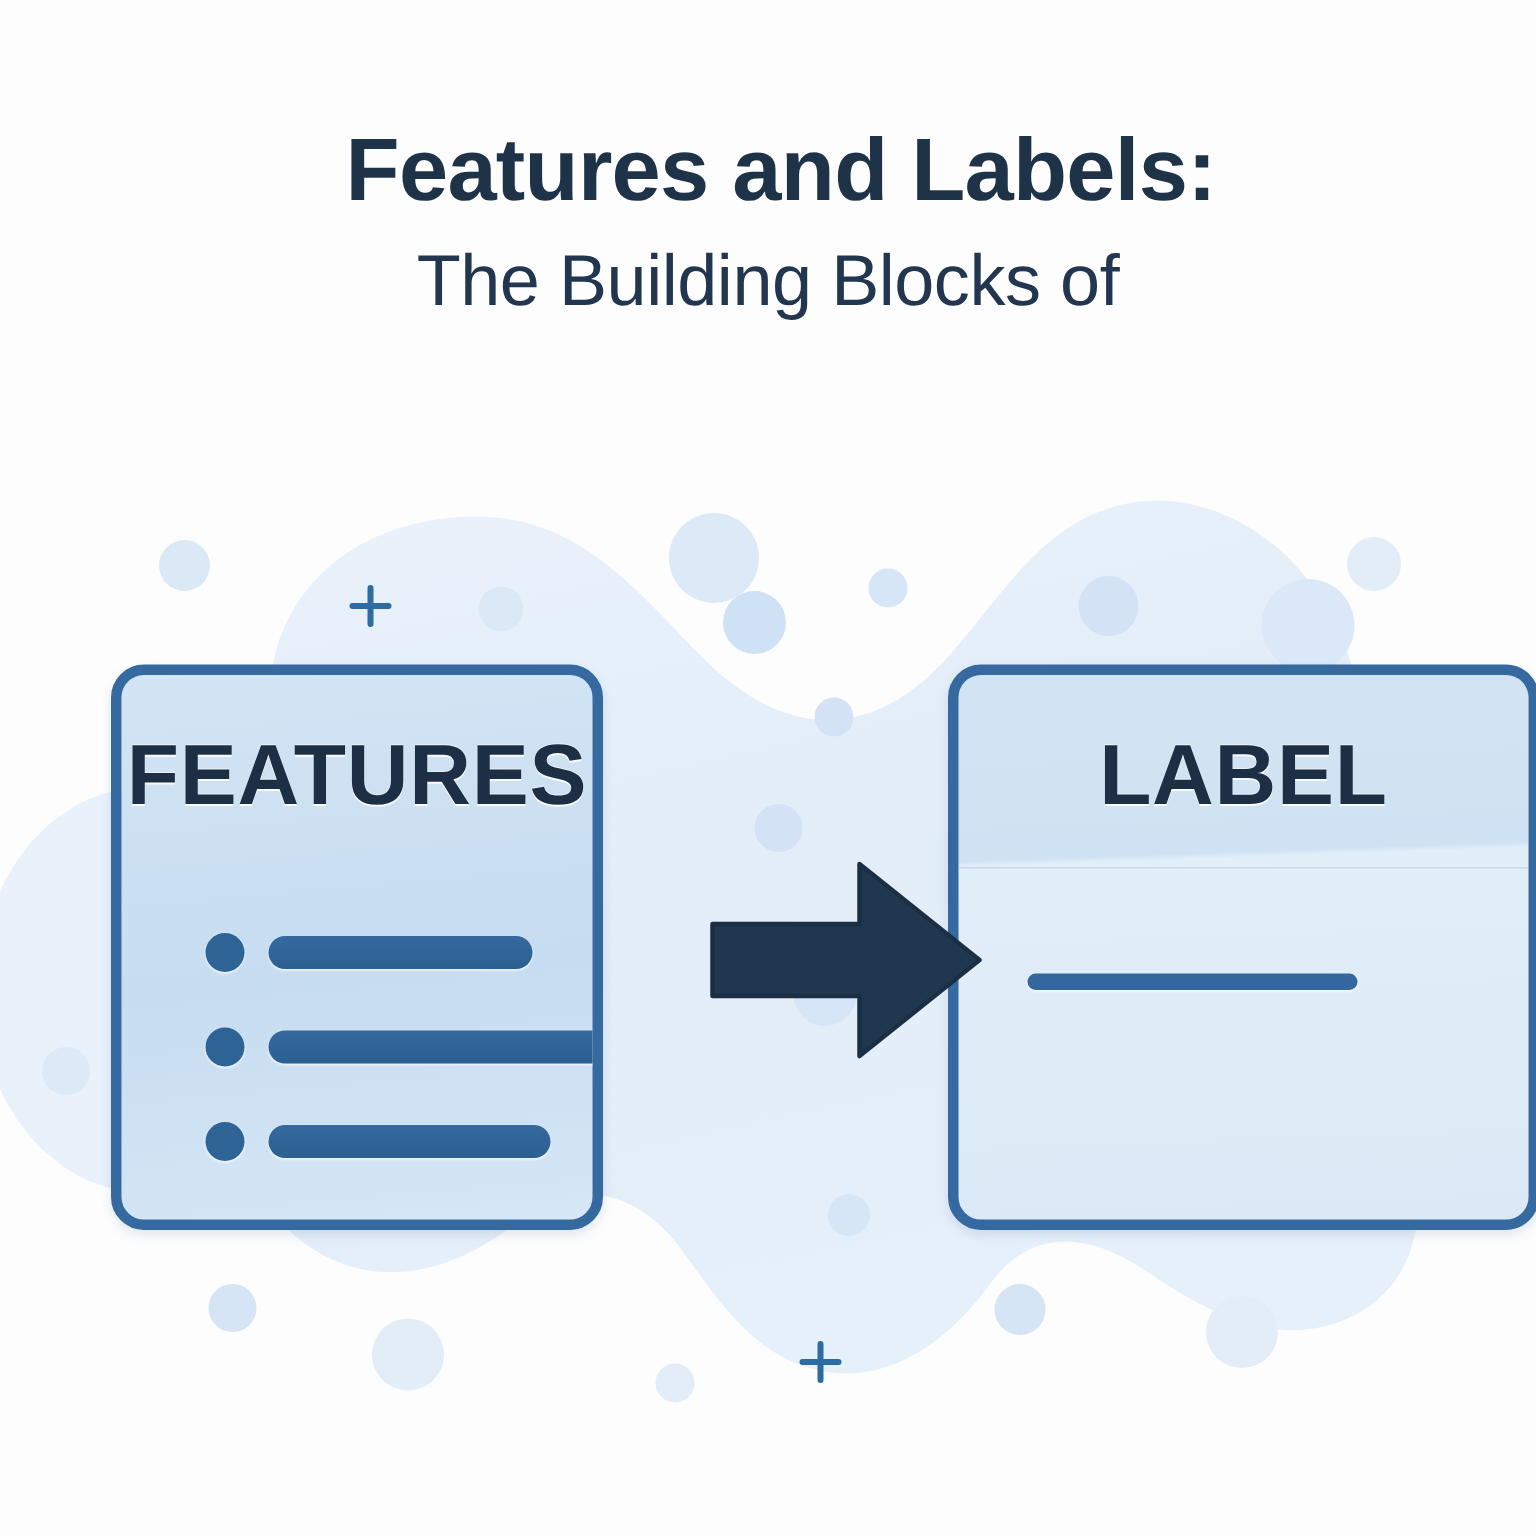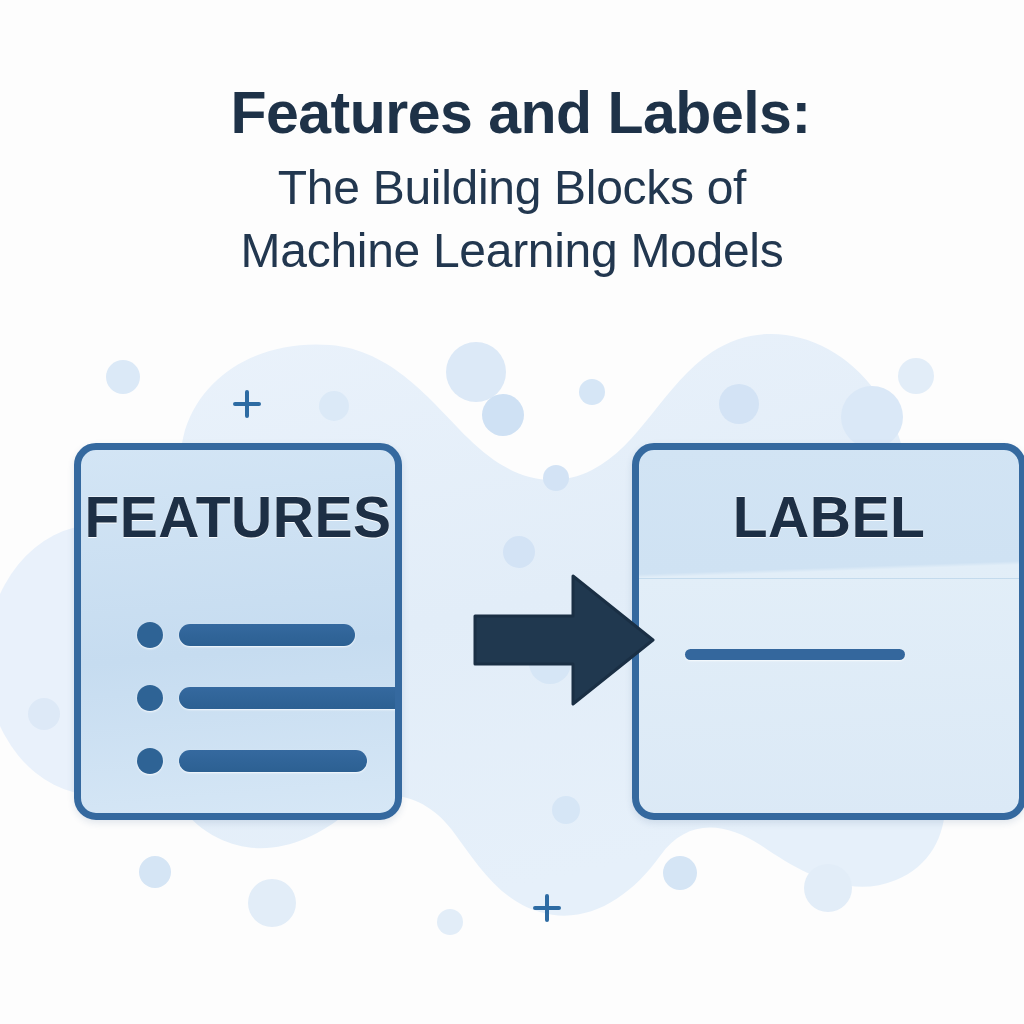--- a/index.html
+++ b/index.html
@@ -220,21 +220,20 @@
     <circle cx="272" cy="903" r="24" fill="#e2edf8"></circle>
     <circle cx="450" cy="922" r="13" fill="#e2edf8"></circle>
     <circle cx="680" cy="873" r="17" fill="#d5e5f5"></circle>
     <circle cx="828" cy="888" r="24" fill="#e2edf8"></circle>
     <circle cx="916" cy="376" r="18" fill="#e2edf8"></circle>
   </svg>
 
   <div id="title-block">
     <div id="title-main">Features and Labels:</div>
     <div id="title-sub-1" class="title-sub-line">The Building Blocks of</div>
-    <div id="title-sub-2" class="title-sub-line">Machine Learning Models</div>
   </div>
 
   <div id="features-card" class="card">
     <div id="features-heading" class="card-heading">FEATURES</div>
 
     <div id="features-list">
       <div class="feature-row">
         <span class="bullet-dot"></span>
         <span class="bullet-bar" style="width: 176px;"></span>
       </div>

